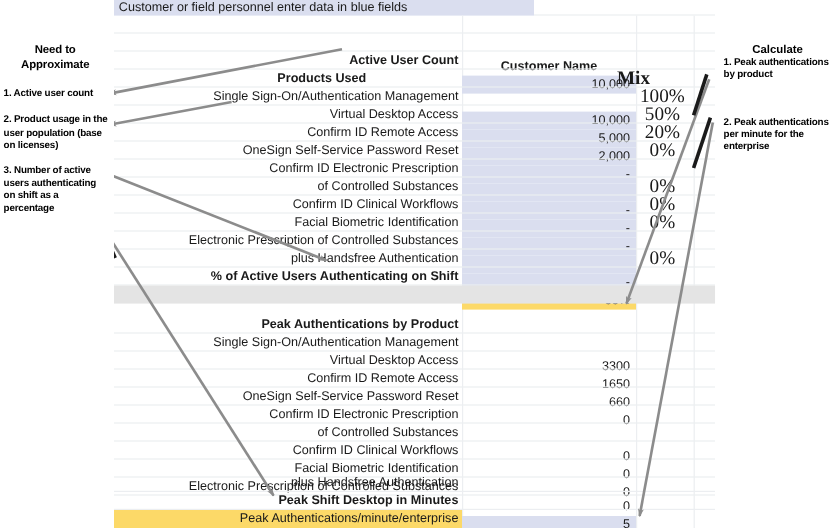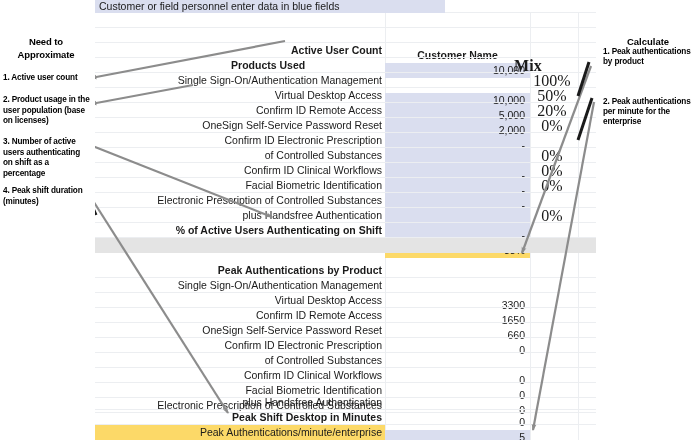--- a/index.html
+++ b/index.html
@@ -371,21 +371,20 @@
 
   </div>
 
   <div id="left-panel">
     <div class="left-title" style="top:36px;">Need to</div>
     <div class="left-title" style="top:49px;">Approximate</div>
 
     <div class="left-note" style="top:73px;">1. Active user count</div>
     <div class="left-note" style="top:95px;">2. Product usage in the user population (base on licenses)</div>
     <div class="left-note" style="top:137px;">3. Number of active users authenticating on shift as a percentage</div>
-    <div class="left-note" style="top:186px;">4. Peak shift duration (minutes)</div>
   </div>
 
   <div id="right-panel">
     <div class="right-title" style="top:36px;">Calculate</div>
     <div class="right-note" style="top:47px;">1. Peak authentications by product</div>
     <div class="right-note" style="top:97px;">2. Peak authentications per minute for the enterprise</div>
   </div>
 
   <svg id="arrows" viewBox="0 0 700 440">
     <defs>

